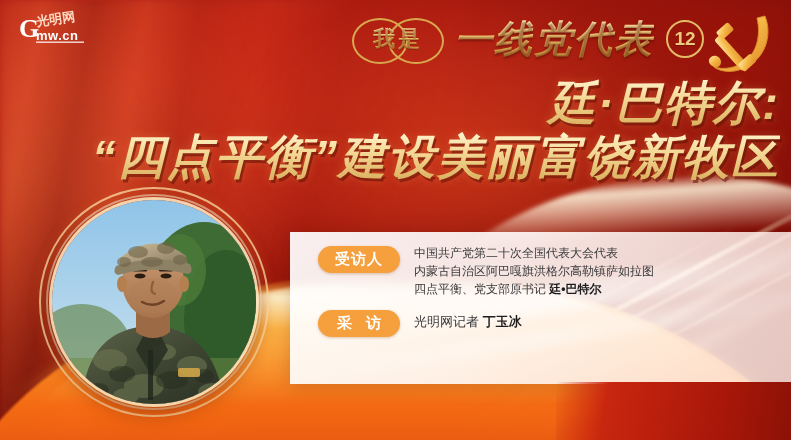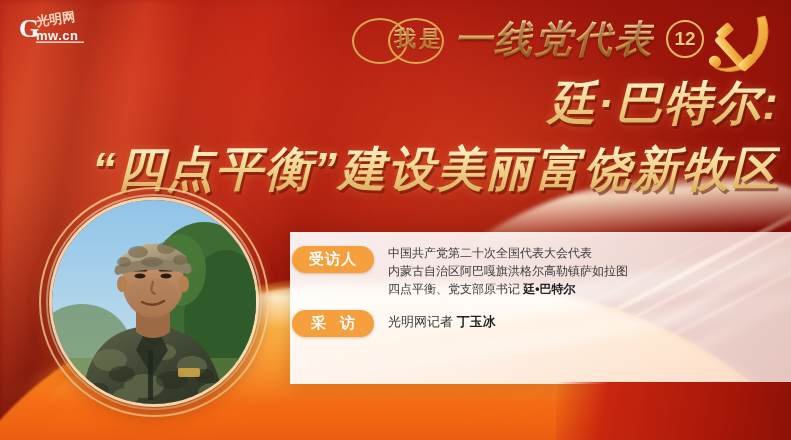--- a/index.html
+++ b/index.html
@@ -73,21 +73,21 @@
   .swArc{position:absolute;left:46%;bottom:34px;width:78%;height:230px;
          border-radius:50% 50% 0 0 / 100% 100% 0 0;
          background:linear-gradient(180deg,rgba(255,255,235,0) 0%,rgba(255,250,225,.85) 6%,rgba(255,200,110,0) 26%);
          filter:blur(2px);pointer-events:none;transform:rotate(-4deg);}
 
   
   .logo{position:absolute;left:18px;top:10px;width:84px;height:36px;}
 
   
   .banner{position:absolute;left:352px;top:8px;height:62px;display:flex;align-items:center;gap:10px;}
-  .wo-shi{position:relative;width:92px;height:50px;display:flex;align-items:center;justify-content:flex-end;}
+  .wo-shi{position:relative;width:92px;height:50px;display:flex;align-items:center;justify-content:center;}
   .wo-shi .ell{position:absolute;top:4px;width:52px;height:42px;border:2px solid #d7a84e;border-radius:50%;}
   .wo-shi .ell.l{left:0;}
   .wo-shi .ell.r{right:0;}
   .wo-shi .ws-text{position:relative;z-index:2;font-size:22px;font-weight:bold;letter-spacing:3px;
     background:linear-gradient(180deg,#ffe6a8 0%,#e8bb63 48%,#c9933c 100%);
     -webkit-background-clip:text;background-clip:text;color:transparent;
     text-shadow:0 1px 0 rgba(90,20,0,.35);}
   .banner-main{font-size:38px;font-weight:bold;letter-spacing:2px;font-style:italic;
     background:linear-gradient(180deg,#fff0c6 0%,#f0cc77 40%,#d3a24a 72%,#b9843a 100%);
     -webkit-background-clip:text;background-clip:text;color:transparent;
@@ -103,21 +103,21 @@
   
   .title{position:absolute;left:18px;top:78px;width:762px;}
   .tline{
     font-weight:bold;font-style:italic;letter-spacing:2px;line-height:1.06;white-space:nowrap;
     background:linear-gradient(180deg,#fff4d0 0%,#f6dd9d 34%,#eccb83 60%,#d9ae5c 100%);
     -webkit-background-clip:text;background-clip:text;color:transparent;
     filter:drop-shadow(2px 3px 0 rgba(96,16,4,.55)) drop-shadow(0 0 5px rgba(255,180,90,.25));
     text-align:right;
   }
   .tline.l1{font-size:47px;}
-  .tline.l2{font-size:47px;margin-top:16px;}
+  .tline.l2{font-size:47px;margin-top:4px;}
 
   
   .portrait-wrap{position:absolute;left:52px;top:200px;width:204px;height:204px;}
   .halo{position:absolute;inset:-16px;border-radius:50%;
         background:radial-gradient(circle, rgba(255,170,60,.45) 48%, rgba(255,120,30,.18) 64%, rgba(255,120,30,0) 74%);
         filter:blur(4px);}
   .ring{position:absolute;border-radius:50%;}
   .ring.r-out{inset:-13px;border:2px solid rgba(255,225,170,.75);}
   .ring.r-mid{inset:-6px;border:2px solid rgba(255,245,215,.55);}
   .portrait{position:absolute;inset:0;border-radius:50%;overflow:hidden;
@@ -127,21 +127,21 @@
   .panel{position:absolute;left:290px;top:232px;width:501px;height:152px;
     background:linear-gradient(115deg, rgba(255,255,255,.93) 0%, rgba(255,250,248,.90) 42%, rgba(255,243,238,.86) 72%, rgba(255,238,232,.82) 100%);
     box-shadow:0 2px 18px rgba(90,16,4,.22);}
   .panel .gloss{position:absolute;inset:0;overflow:hidden;pointer-events:none;}
   .panel .gloss span{position:absolute;left:-10%;width:125%;height:26px;
     background:linear-gradient(90deg,rgba(255,255,255,0),rgba(255,255,255,.85),rgba(255,255,255,0));
     transform:rotate(-9deg);filter:blur(4px);}
   .panel .gloss span.g1{top:54px;opacity:.55;}
   .panel .gloss span.g2{top:96px;height:18px;opacity:.40;}
 
-  .rows{position:relative;padding:12px 0 0 2px;}
+  .rows{position:relative;padding:12px 0 0 2px;margin-left:26px;}
   .row{display:flex;align-items:flex-start;}
   .row.r2{margin-top:9px;align-items:center;}
   .pill{flex:none;width:82px;height:27px;border-radius:14px;background:#f5a03c;
     display:flex;align-items:center;justify-content:center;
     color:#ffffff;font-size:15px;font-weight:bold;letter-spacing:1px;
     box-shadow:0 1px 3px rgba(140,60,0,.28);margin-top:2px;}
   .pill.sparse{letter-spacing:5px;text-indent:5px;}
   .rtxt{margin-left:14px;color:#3a3a3c;font-size:12px;line-height:1.52;}
   .rtxt .nm{font-weight:bold;color:#1d1d1f;}
   .row.r2 .rtxt{font-size:13px;}

